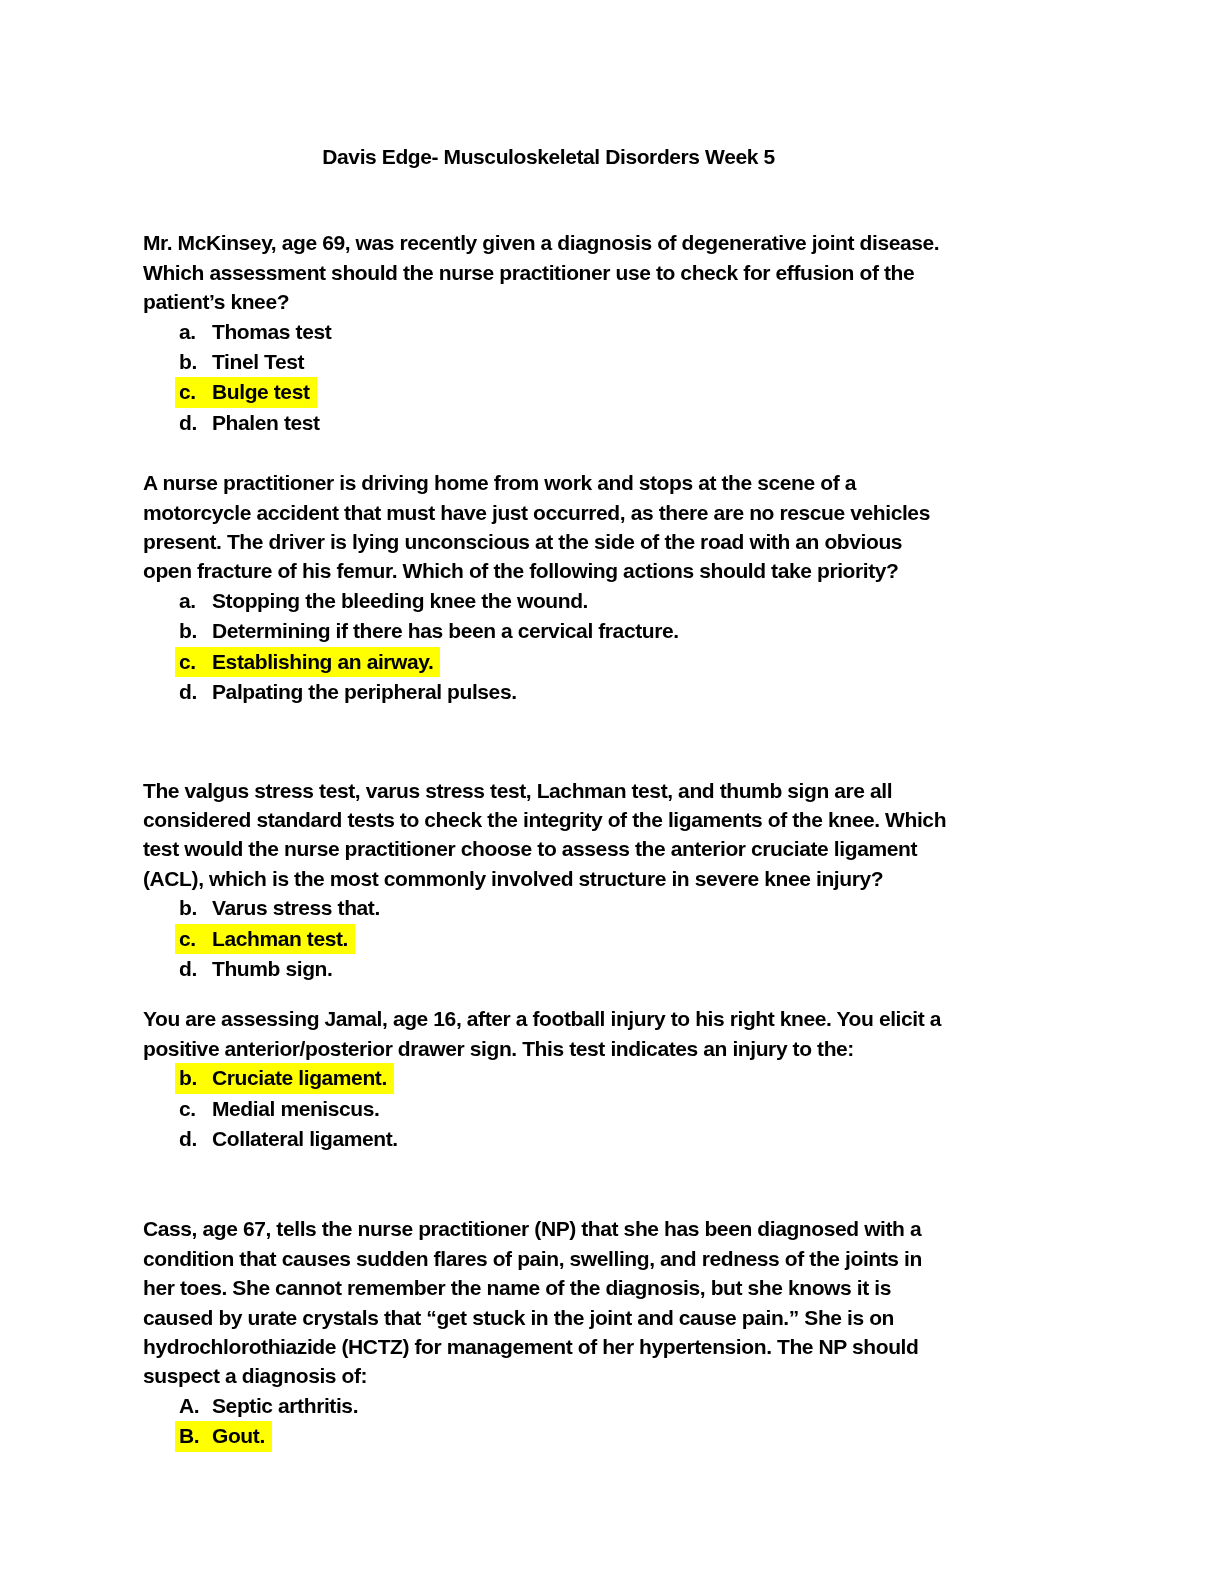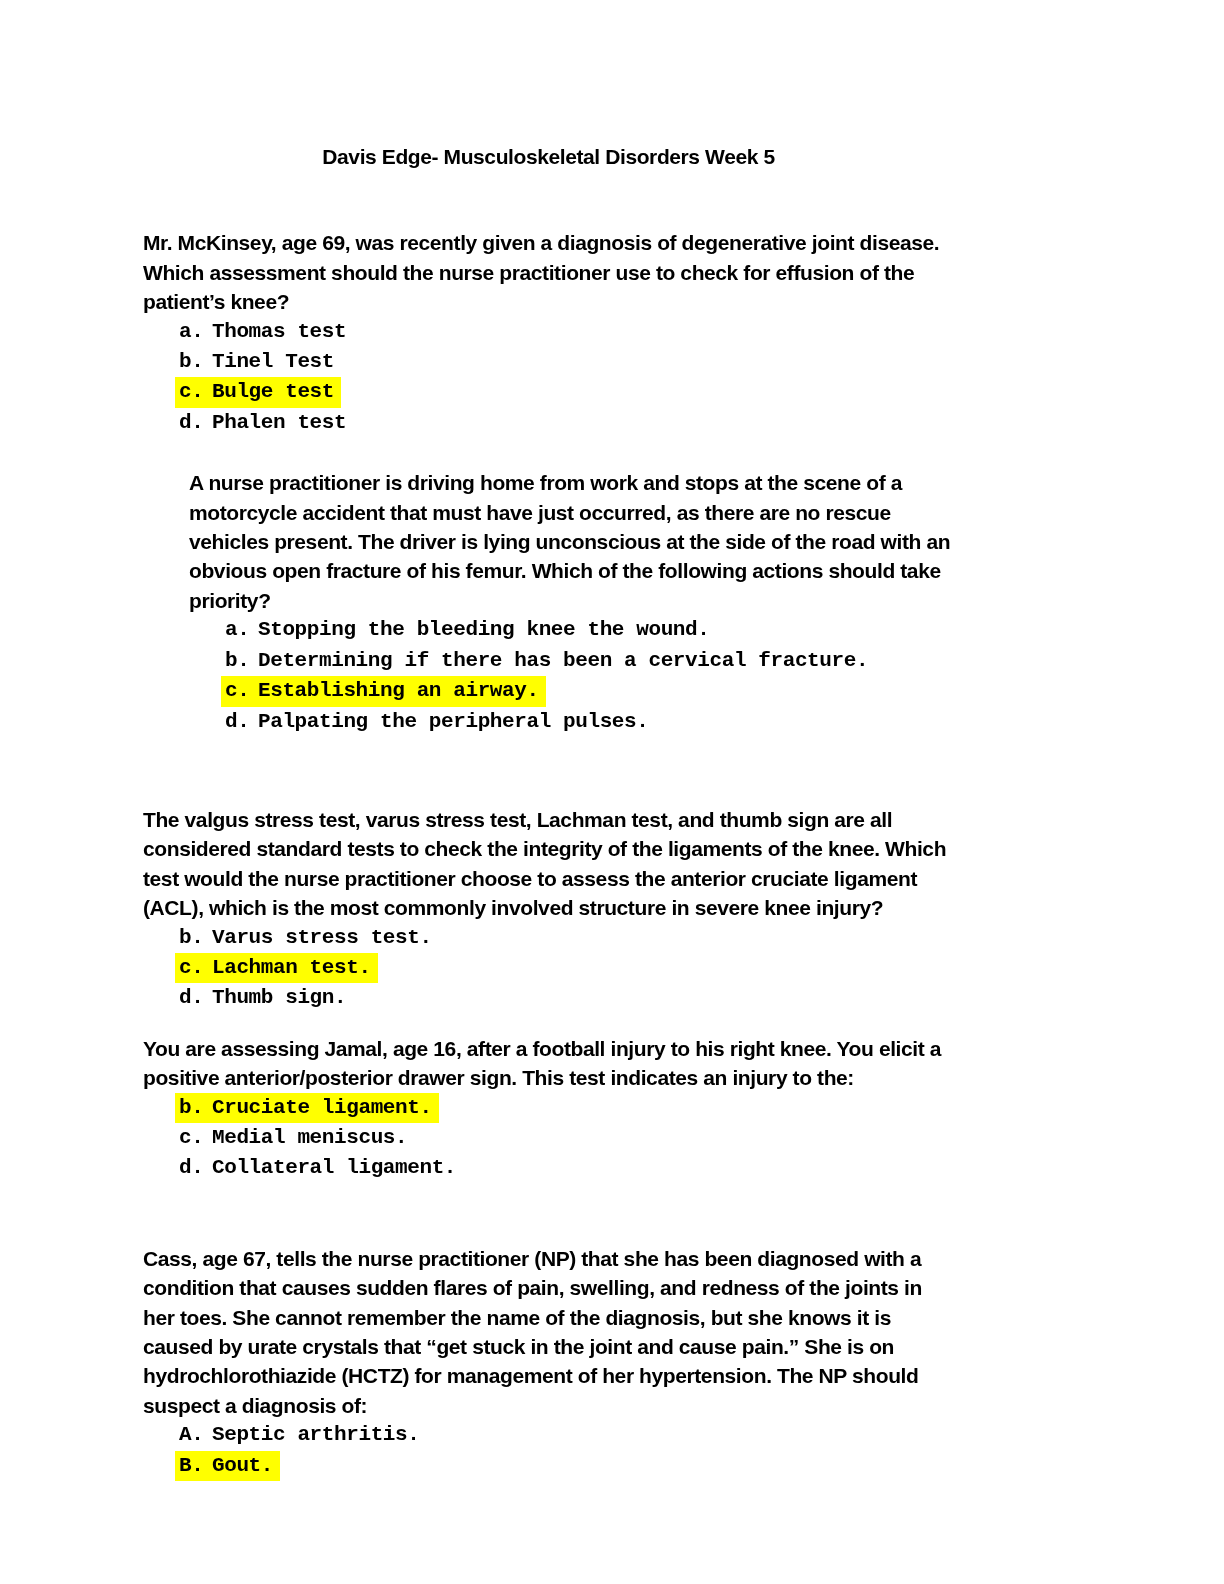--- a/index.html
+++ b/index.html
@@ -26,32 +26,31 @@
     box-sizing: border-box;
   }
   .doc-title {
     text-align: center;
     margin: 0 0 57px 0;
     white-space: nowrap;
   }
   .question {
     margin: 0;
   }
-  .q2 { margin-top: 30px; margin-left: 46px; }
+  .q2 { margin-top: 30px; }
   .q3 { margin-top: 68px; }
   .q4 { margin-top: 20px; }
   .q5 { margin-top: 60px; }
   .stem {
     margin: 0;
   }
   .options {
     margin: 0;
     padding: 0;
     list-style: none;
-    font-family: Liberation Mono, monospace;
   }
   .option {
     padding-left: 36px;
   }
   .opt-inner {
     display: inline-block;
     padding: 0 7px 1px 4px;
     margin-left: -4px;
   }
   .opt-inner.highlighted {
@@ -103,21 +102,21 @@
         <li class="option">
           <span class="opt-inner"><span class="opt-letter">d.</span><span class="opt-text">Palpating the peripheral pulses.</span></span>
         </li>
       </ul>
     </div>
 
     <div class="question q3">
       <p class="stem">The valgus stress test, varus stress test, Lachman test, and thumb sign are all considered standard tests to check the integrity of the ligaments of the knee. Which test would the nurse practitioner choose to assess the anterior cruciate ligament (ACL), which is the most commonly involved structure in severe knee injury?</p>
       <ul class="options">
         <li class="option">
-          <span class="opt-inner"><span class="opt-letter">b.</span><span class="opt-text">Varus stress test.</span></span>
+          <span class="opt-inner"><span class="opt-letter">b.</span><span class="opt-text">Varus stress that.</span></span>
         </li>
         <li class="option">
           <span class="opt-inner highlighted"><span class="opt-letter">c.</span><span class="opt-text">Lachman test.</span></span>
         </li>
         <li class="option">
           <span class="opt-inner"><span class="opt-letter">d.</span><span class="opt-text">Thumb sign.</span></span>
         </li>
       </ul>
     </div>
 

